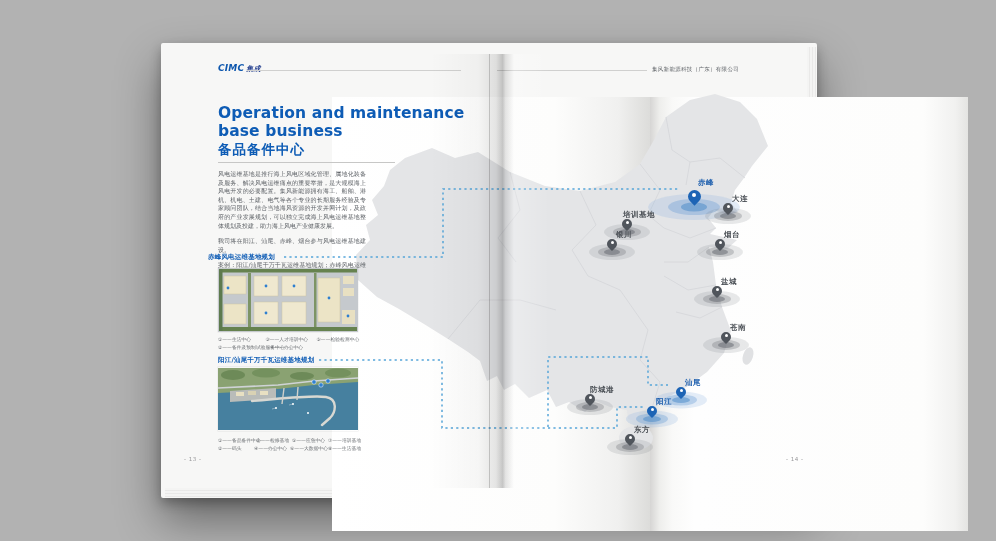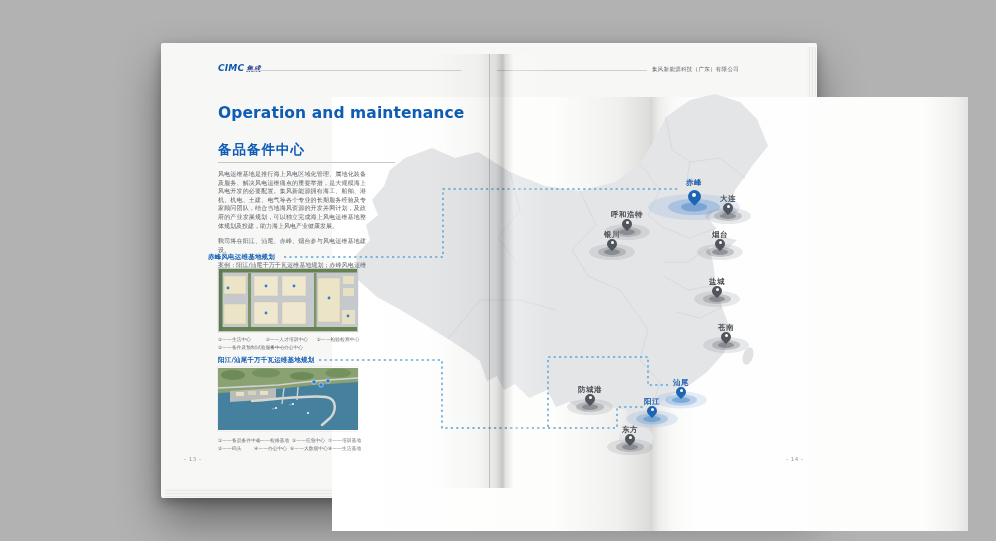--- a/index.html
+++ b/index.html
@@ -66,21 +66,21 @@
   .blue.big .r1{width:26px;height:9px;}
   .blue.big .r2{width:52px;height:16px;}
   .blue.big .r3{width:92px;height:26px;}
   .marker{position:absolute;width:10px;height:10px;left:-5px;top:-13.5px;
     border-radius:50% 50% 50% 0;transform:rotate(-45deg);}
   .gray .marker{background:#50555c;}
   .blue .marker{background:#1d64b5;}
   .blue.big .marker{width:13px;height:13px;left:-6.5px;top:-17.5px;}
   .mdot{position:absolute;width:3px;height:3px;border-radius:50%;background:#fff;left:-1.5px;top:-11px;}
   .blue.big .mdot{width:4px;height:4px;left:-2px;top:-14.5px;}
-  .plabel{position:absolute;left:0;top:-22px;transform:translateX(-50%);white-space:nowrap;
+  .plabel{position:absolute;left:12px;top:-22px;transform:translateX(-50%);white-space:nowrap;
     font-size:7.5px;font-weight:bold;color:#4b5056;letter-spacing:.5px;}
   .blue .plabel{color:#1e5fae;}
   .blue.big .plabel{top:-29px;}
 </style>
 </head>
 <body>
 
 <div class="stage">
 
   <div class="book-stack">
@@ -129,20 +129,21 @@
 
   <div class="content logo">
     <span>CIMC</span><span class="zh">集成</span>
   </div>
   <div class="content hrule rule-left"></div>
   <div class="content hrule rule-right"></div>
   <div class="content company">集风新能源科技（广东）有限公司</div>
 
   <div class="content title-en">
     <div>Operation and maintenance</div>
+    <div>base business</div>
   </div>
   <div class="content title-zh">备品备件中心</div>
   <div class="content hrule title-rule"></div>
 
   <div class="content paras">
       <p>风电运维基地是推行海上风电区域化管理、属地化装备及服务、解决风电运维痛点的重要举措，是大规模海上风电开发的必要配置。集风新能源拥有海工、船舶、港机、机电、土建、电气等各个专业的长期服务经验及专家顾问团队，结合当地海风资源的开发并网计划，及政府的产业发展规划，可以独立完成海上风电运维基地整体规划及投建，助力海上风电产业健康发展。</p>
       <p>我司将在阳江、汕尾、赤峰、烟台参与风电运维基地建设。</p>
       <p>案例：阳江/汕尾千万千瓦运维基地规划；赤峰风电运维基地规划</p>
     </div>
 
@@ -227,21 +228,21 @@
   <div class="content pagenum pn-left">- 13 -</div>
   <div class="content pagenum pn-right">- 14 -</div>
 
   <div class="pins" id="map-pins">
       <div class="pin-group gray" style="left: 627px; top: 232px;">
         <div class="ripple r3"></div>
         <div class="ripple r2"></div>
         <div class="ripple r1"></div>
         <div class="marker"></div>
         <div class="mdot"></div>
-        <div class="plabel">呼和浩特</div>
+        <div class="plabel">培训基地</div>
       </div>
       <div class="pin-group gray" style="left: 612px; top: 252px;">
         <div class="ripple r3"></div>
         <div class="ripple r2"></div>
         <div class="ripple r1"></div>
         <div class="marker"></div>
         <div class="mdot"></div>
         <div class="plabel">银川</div>
       </div>
       <div class="pin-group blue big" style="left: 694px; top: 207px;">

